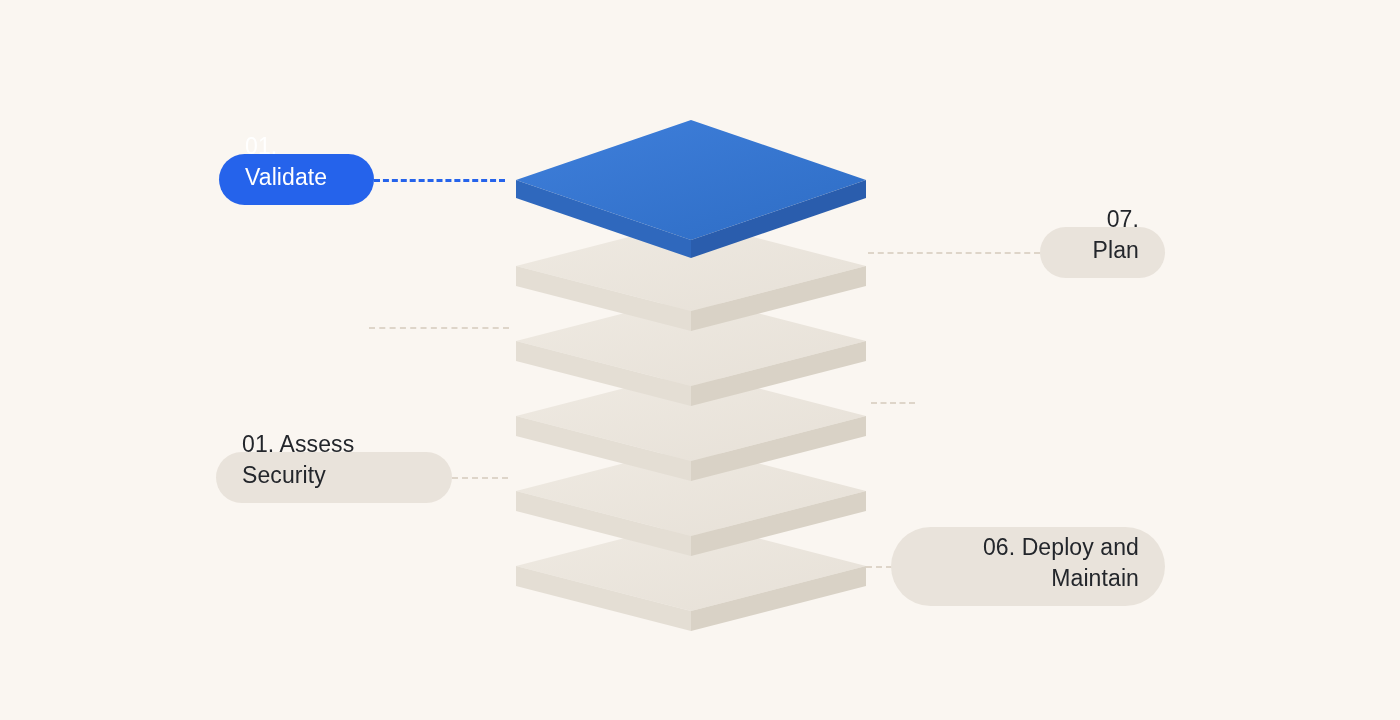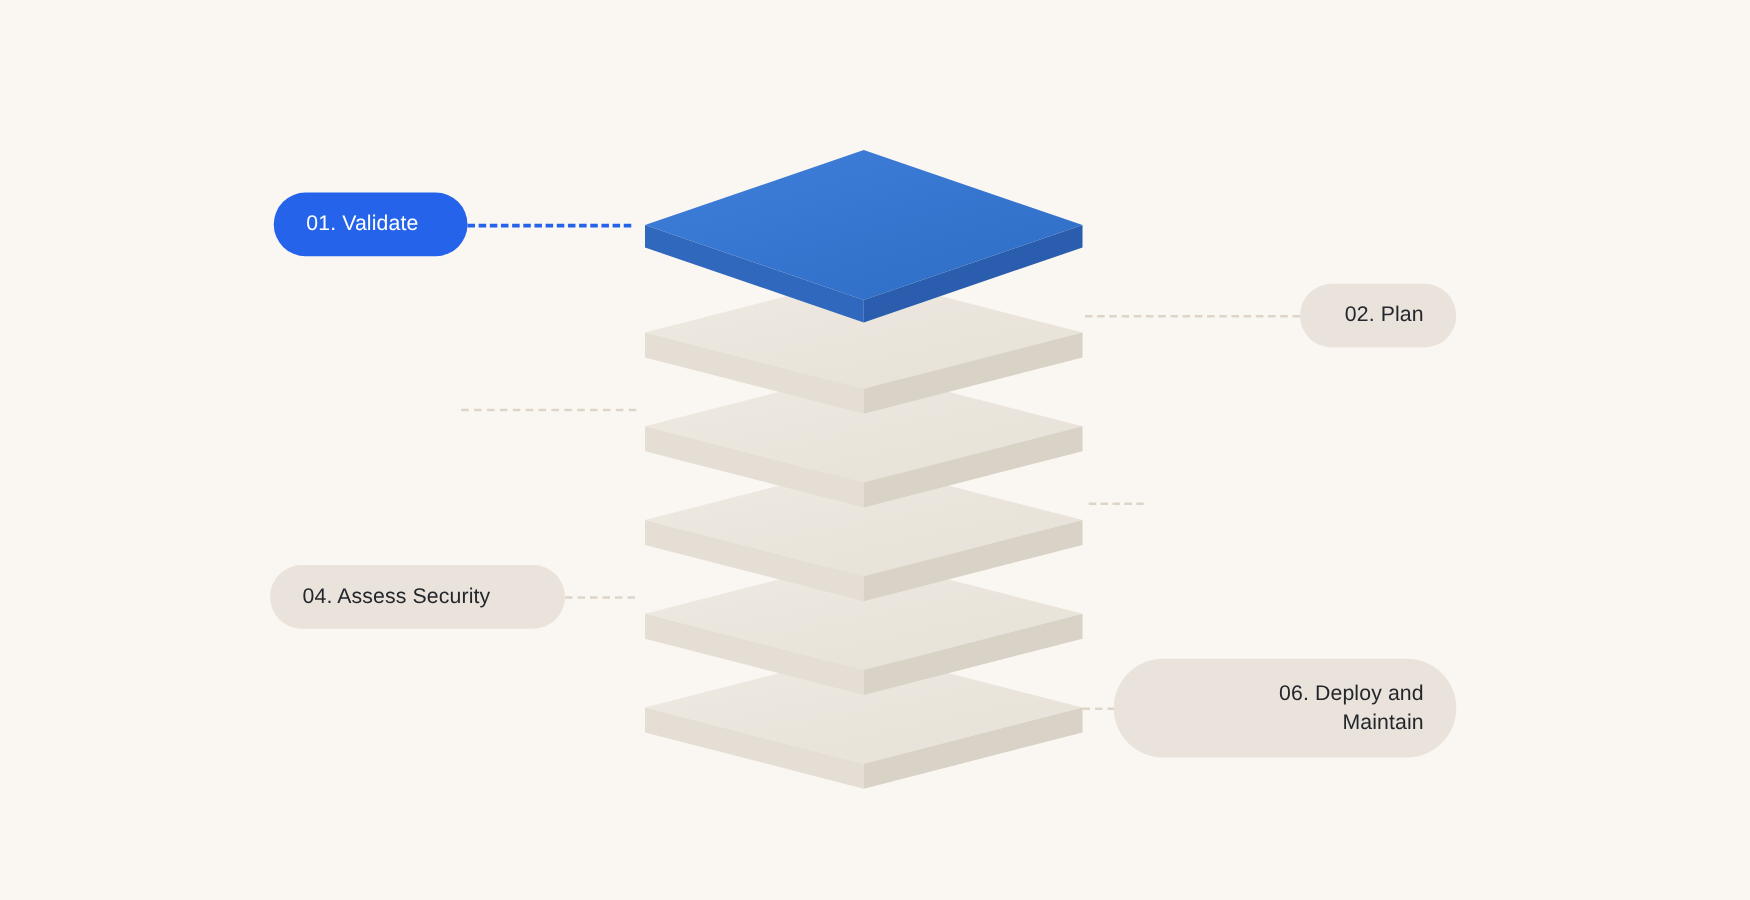--- a/index.html
+++ b/index.html
@@ -38,26 +38,26 @@
   }
   .connector.accent {
     border-top-color: #2563eb;
     border-top-width: 3px;
   }
 
   
   .pill {
     position: absolute;
     display: flex;
-    align-items: center;
+    align-items: flex-end;
     box-sizing: border-box;
     border-radius: 999px;
     background: #e9e3db;
     color: #23262b;
-    font-size: 17px;
+    font-size: 23px;
     letter-spacing: 0.1px;
     line-height: 1.32;
     padding: 13px 26px;
     white-space: pre-line;
   }
   .pill.left {
     justify-content: flex-start;
   }
   .pill.right {
     justify-content: flex-end;
@@ -135,27 +135,27 @@
 
   <div class="connector" style="left:452px; top:477px; width:56px;"></div>
 
   <div class="connector" style="left:866px; top:566px; width:26px;"></div>
 
   <div class="pill left accent" style="left:219px; top:154px; width:155px; height:51px;">
     <span class="pill-label">01. Validate</span>
   </div>
 
   <div class="pill right" style="left:1040px; top:227px; width:125px; height:51px;">
-    <span class="pill-label">02. Plan</span>
+    <span class="pill-label">07. Plan</span>
   </div>
 
 
 
   <div class="pill left" style="left:216px; top:452px; width:236px; height:51px;">
-    <span class="pill-label">04. Assess Security</span>
+    <span class="pill-label">01. Assess Security</span>
   </div>
 
   <div class="pill right" style="left:891px; top:527px; width:274px; height:79px;">
     <span class="pill-label">06. Deploy and
 Maintain</span>
   </div>
 
 </div>
 
 </body></html>

